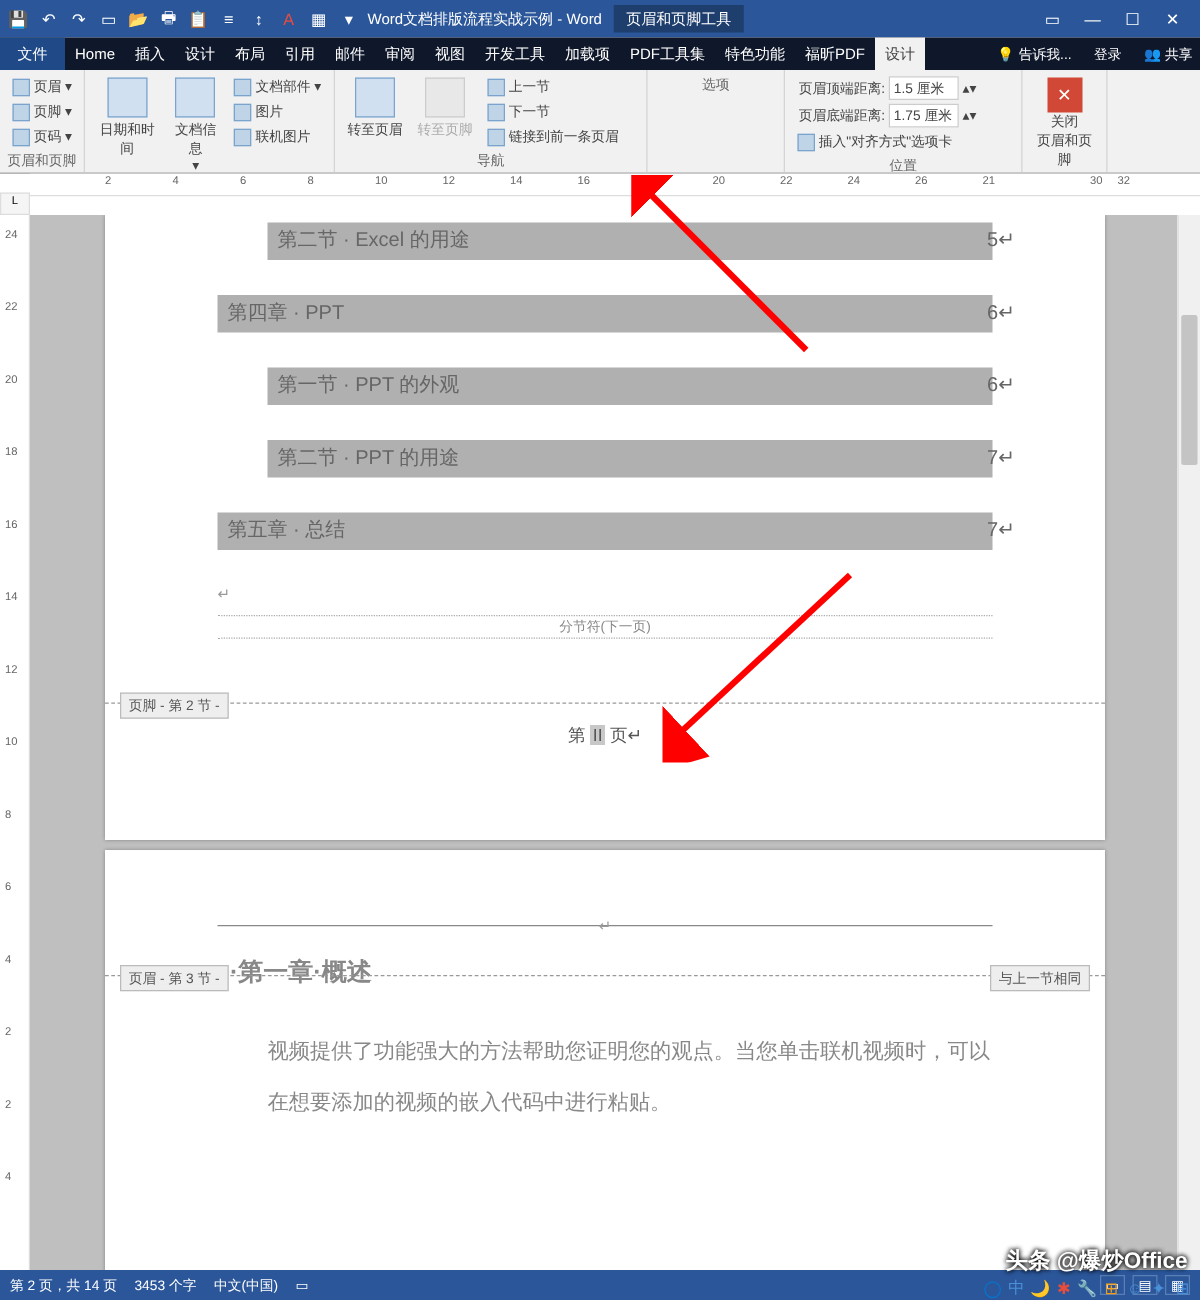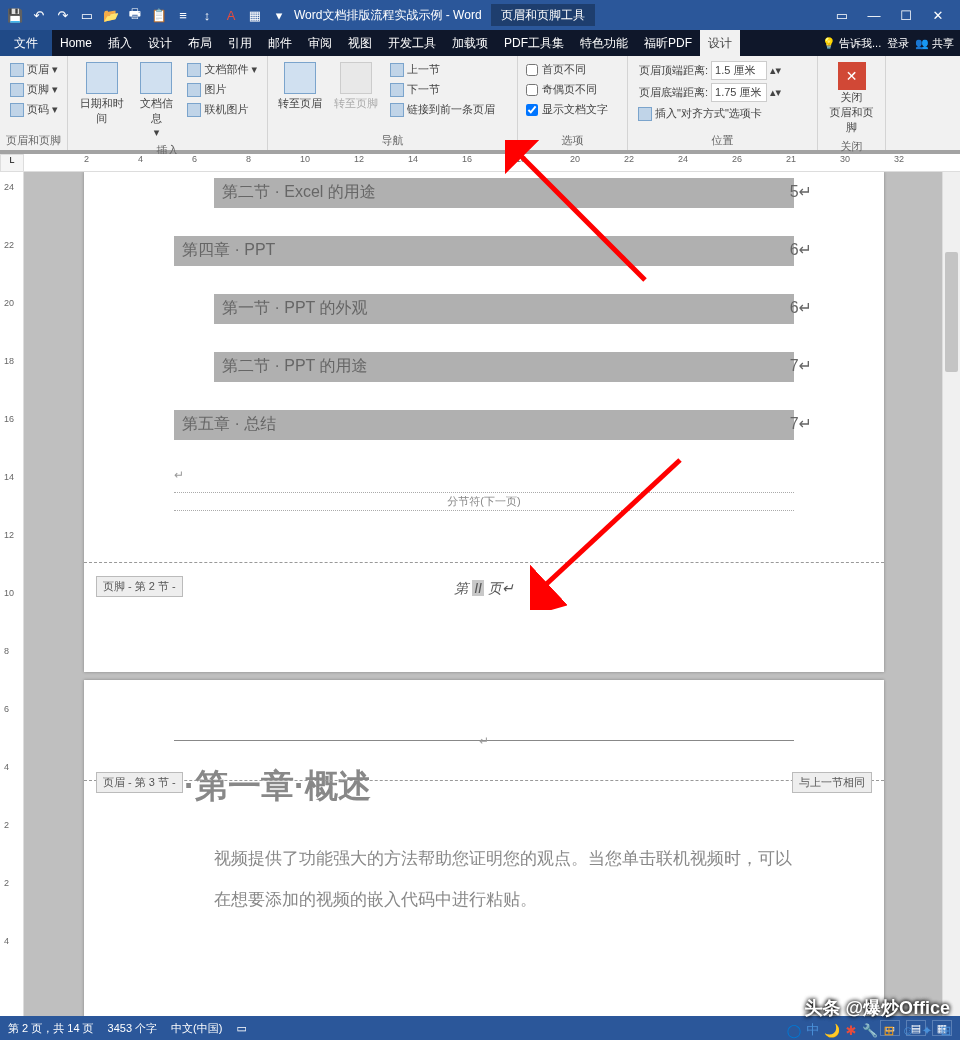--- a/index.html
+++ b/index.html
@@ -10,24 +10,24 @@
 .titlebar .ticon { width: 22px; height: 22px; display: flex; align-items: center; justify-content: center; color: #fff; font-size: 13px; cursor: pointer; }
 .titlebar .title-center { flex: 1; text-align: left; white-space: nowrap; }
 .titlebar .context-tab { background: #1e3e6e; padding: 4px 10px; margin-left: 6px; font-size: 12px; }
 .titlebar .win-controls { display: flex; gap: 4px; padding: 0 8px; }
 .titlebar .win-btn { width: 28px; height: 20px; display: flex; align-items: center; justify-content: center; font-size: 13px; cursor: pointer; }
 
 .tabbar { height: 26px; background: #0f172a; display: flex; align-items: stretch; color: #fff; font-size: 12px; }
 .tabbar .tab { padding: 4px 8px; cursor: pointer; display: flex; align-items: center; }
 .tabbar .tab.active { background: #f1f1f1; color: #444; }
 .tabbar .file { background: #204a87; color: #fff; padding: 4px 14px; }
-.tabbar .right { margin-left: auto; display: flex; align-items: center; gap: 6px; padding-right: 6px; }
+.tabbar .right { margin-left: auto; display: flex; align-items: center; gap: 18px; padding-right: 6px; }
 .tabbar .right span { font-size: 11px; }
 
-.ribbon { height: 98px; background: #f1f1f1; border-bottom: 4px solid #a3a3a3; display: flex; font-size: 11px; color: #444; }
+.ribbon { height: 83px; background: #f1f1f1; border-bottom: 1px solid #a3a3a3; display: flex; font-size: 11px; color: #444; }
 .rgroup { border-right: 1px solid #d4d4d4; padding: 2px 6px 0; display: flex; flex-direction: column; }
 .rgroup .gbody { flex: 1; display: flex; align-items: flex-start; gap: 4px; padding-top: 2px; }
 .rgroup .glabel { text-align: center; font-size: 11px; color: #666; padding: 2px 0; }
 .rcol { display: flex; flex-direction: column; gap: 1px; }
 .rbtn { display: flex; align-items: center; gap: 3px; padding: 2px 4px; cursor: pointer; white-space: nowrap; }
 .rbtn .ic { width: 14px; height: 14px; background: #c0d4e8; border: 1px solid #7ba4cc; display: inline-block; }
 .bigbtn { display: flex; flex-direction: column; align-items: center; padding: 2px 4px; cursor: pointer; font-size: 11px; text-align: center; }
 .bigbtn .bigic { width: 32px; height: 32px; background: #d0e0f0; border: 1px solid #7ba4cc; margin-bottom: 2px; }
 .chk { display: flex; align-items: center; gap: 4px; padding: 2px 2px; }
 .chk input { width: 12px; height: 12px; }
@@ -51,24 +51,24 @@
 .toc-row.sub { margin-left: 130px; }
 .toc-row .bar { position: absolute; inset: 0; background: #b0b0b0; }
 .toc-text { position: absolute; left: 8px; top: 4px; font-size: 16px; color: #666; }
 .toc-page { position: absolute; right: -18px; top: 4px; font-size: 16px; color: #666; }
 
 .section-break { text-align: center; font-size: 11px; color: #888; margin: 10px 90px; border-top: 1px dotted #aaa; border-bottom: 1px dotted #aaa; padding: 1px 0; }
 
 .hfline { border-top: 1px dashed #999; position: absolute; left: 0; right: 0; }
 .hflabel { position: absolute; border: 1px solid #bbb; background: #eee; font-size: 11px; padding: 2px 6px; color: #555; }
 
-.footer-text { position: absolute; width: 100%; text-align: center; font-size: 14px; color: #555; font-style: italic; }
+.footer-text { position: absolute; width: 100%; text-align: center; font-size: 14px; color: #555; }
 .footer-text .sel { background: #c8c8c8; padding: 0 2px; }
 
-.chapter-title { font-size: 33px; font-weight: bold; color: #888; margin: 84px 0 0 100px; }
+.chapter-title { font-size: 20px; font-weight: bold; color: #888; margin: 84px 0 0 100px; }
 .body-text { font-size: 17px; color: #888; margin: 30px 90px 0 130px; line-height: 2.4; }
 
 .scrollbar-v { position: absolute; right: 0; top: 172px; bottom: 24px; width: 18px; background: #f0f0f0; border-left: 1px solid #ddd; }
 .scrollbar-v .thumb { position: absolute; left: 2px; right: 2px; top: 80px; height: 120px; background: #c4c4c4; border-radius: 2px; }
 
 .statusbar { position: absolute; bottom: 0; left: 0; right: 0; height: 24px; background: #2b579a; color: #fff; font-size: 11px; display: flex; align-items: center; padding: 0 8px; gap: 14px; }
 .statusbar .right-status { margin-left: auto; display: flex; gap: 6px; align-items: center; }
 .statusbar .vbtn { width: 20px; height: 16px; border: 1px solid #5a7fb5; display: flex; align-items: center; justify-content: center; }
 
 .arrow { position: absolute; pointer-events: none; }
@@ -185,36 +185,20 @@
           </div>
         <div class="rbtn">
             <span class="ic"></span>
             <span>链接到前一条页眉</span>
           </div>
       </div>
     </div>
     <div class="glabel">导航</div>
   </div>
   <div class="rgroup" style="width:110px">
-    <div class="gbody">
-        <div class="rcol">
-      <div class="chk">
-            <input type="checkbox" style="">
-            <span>首页不同</span>
-          </div>
-      <div class="chk">
-            <input type="checkbox" style="">
-            <span>奇偶页不同</span>
-          </div>
-      <div class="chk">
-            <input type="checkbox" checked="" style="">
-            <span>显示文档文字</span>
-          </div>
-    </div>
-      </div>
     <div class="glabel">选项</div>
   </div>
   <div class="rgroup" style="width:190px">
     <div class="gbody">
         <div class="rcol">
       <div class="numfield"><span class="ic"></span><span>页眉顶端距离:</span><span class="val">1.5 厘米</span>▴▾</div>
       <div class="numfield"><span class="ic"></span><span>页眉底端距离:</span><span class="val">1.75 厘米</span>▴▾</div>
       <div class="rbtn">
             <span class="ic"></span>
             <span>插入"对齐方式"选项卡</span>
@@ -244,21 +228,21 @@
     <div class="tick" style="left: 276px;">10</div>
     <div class="tick" style="left: 330px;">12</div>
     <div class="tick" style="left: 384px;">14</div>
     <div class="tick" style="left: 438px;">16</div>
     <div class="tick" style="left: 492px;">18</div>
     <div class="tick" style="left: 546px;">20</div>
     <div class="tick" style="left: 600px;">22</div>
     <div class="tick" style="left: 654px;">24</div>
     <div class="tick" style="left: 708px;">26</div>
     <div class="tick" style="left: 762px;">21</div>
-    <div class="tick" style="left: 816px;">30</div>
+    <div class="tick" style="left: 848px;">30</div>
     <div class="tick" style="left: 870px;">32</div>
   </div>
 <div class="ruler-v" id="ruler-v" style="top:172px;bottom:24px">
     <div class="vtick" style="top: 10px;">24</div>
     <div class="vtick" style="top: 68px;">22</div>
     <div class="vtick" style="top: 126px;">20</div>
     <div class="vtick" style="top: 184px;">18</div>
     <div class="vtick" style="top: 242px;">16</div>
     <div class="vtick" style="top: 300px;">14</div>
     <div class="vtick" style="top: 358px;">12</div>
@@ -296,21 +280,21 @@
         </div>
         <div class="toc-row">
           <div class="bar"></div>
           <div class="toc-text">第五章 · 总结</div>
           <div class="toc-page">7↵</div>
         </div>
       </div>
     <div style="margin:6px 90px;font-size:12px;color:#999">↵</div>
     <div class="section-break">分节符(下一页)</div>
     <div class="hfline" style="top:390px"></div>
-    <div class="hflabel" style="top:404px;left:12px">页脚 - 第 2 节 -</div>
+    <div class="hflabel" style="top:382px;left:12px">页脚 - 第 2 节 -</div>
     <div class="footer-text" style="top:408px">
       <span>第 </span><span class="sel">II</span><span> 页</span>↵
     </div>
   </div>
   <div class="page page2">
     <div style="position:absolute;top:60px;left:90px;right:90px;border-bottom:1px solid #888"></div>
     <div style="position:absolute;top:54px;width:100%;text-align:center;font-size:12px;color:#999">↵</div>
     <div class="hfline" style="top:100px"></div>
     <div class="hflabel" style="top:92px;left:12px">页眉 - 第 3 节 -</div>
     <div class="hflabel" style="top:92px;right:12px">与上一节相同</div>

